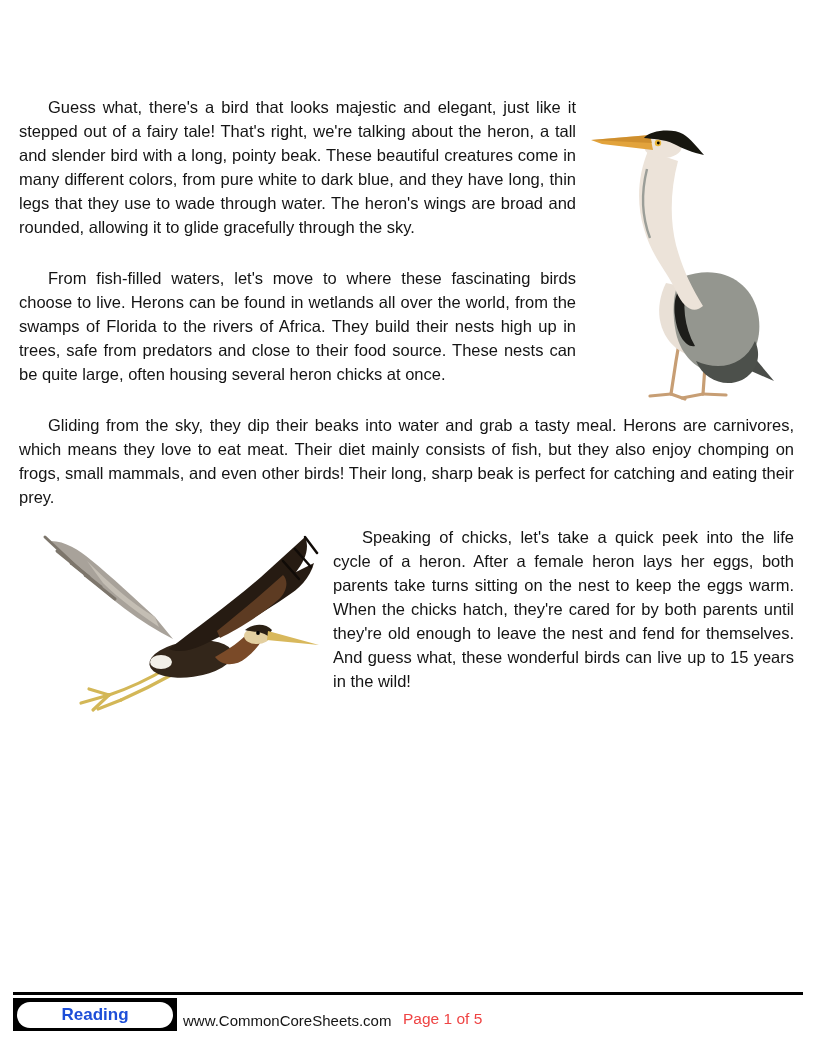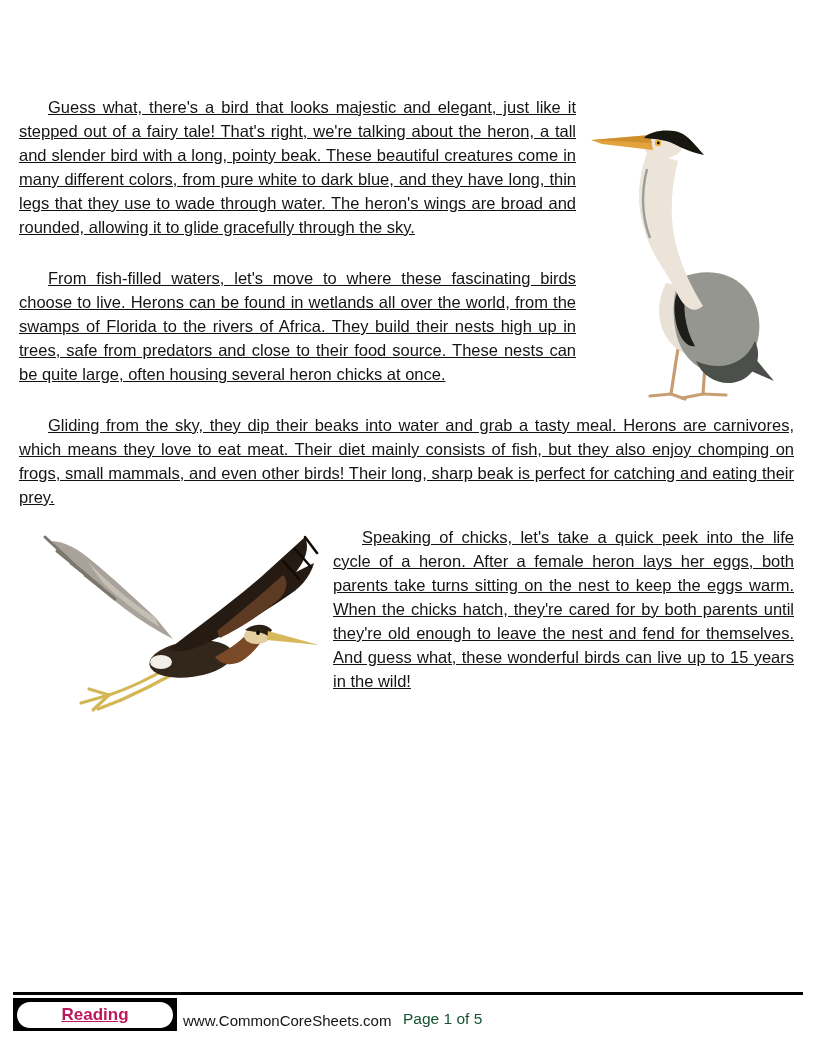--- a/index.html
+++ b/index.html
@@ -11,44 +11,44 @@
 
   
   .header { position:absolute; top:0; left:0; right:0; height:72px; }
   .logo { position:absolute; left:20px; top:17px; }
   .page-title { position:absolute; left:303px; top:42px; font-size:18px; letter-spacing:.2px; }
   .name-label { position:absolute; left:557px; top:44px; font-size:16.5px; }
   .name-line { position:absolute; left:557px; top:64px; width:236px; height:1.5px; background:#333; }
   .header-rule { position:absolute; left:13px; top:68px; width:780px; height:3px; background:#000; }
 
   
-  .content { position:absolute; top:71px; left:19px; width:775px;text-decoration:underline; }
+  .content { position:absolute; top:71px; left:19px; width:775px; }
   .content p {
     margin:27px 0 0 0; text-align:justify; text-indent:29px;
     font-size:16.5px; line-height:24px; color:#141414;
   }
   .content p.first { margin-top:24px; }
   figure { margin:0; padding:0; }
   .fig-standing { float:right; width:208px; height:308px; margin:24px 0 8px 10px; }
   .block4 { margin-top:16px; }
   .block4 p { margin:0; }
   .fig-flying { float:left; width:302px; height:200px; margin:-6px 12px 0 0; }
 
   
   .footer { position:absolute; left:13px; top:992px; width:790px; height:50px; }
   .footer-rule { position:absolute; left:0; top:0; width:100%; height:2.5px; background:#000; }
   .badge-box { position:absolute; left:0; top:6px; width:164px; height:33px; background:#000; }
   .badge-pill {
     position:absolute; left:4px; top:3.5px; right:4px; bottom:3.5px;
     background:#fff; border-radius:14px;
     display:flex; align-items:center; justify-content:center;
-    font-size:17px; font-weight:bold; color:#be185d;text-decoration:underline;
+    font-size:17px; font-weight:bold; color:#1d4ed8;
   }
   .website { position:absolute; left:170px; top:20px; font-size:15px; color:#141414; }
-  .page-indicator { position:absolute; left:390px; top:18px; font-size:15.5px; color:#14532d; }
+  .page-indicator { position:absolute; left:390px; top:18px; font-size:15.5px; color:#ef4444; }
 </style>
 </head>
 <body>
 
 <div class="page">
 
 
   <div class="content">
 
     <figure class="fig-standing">

